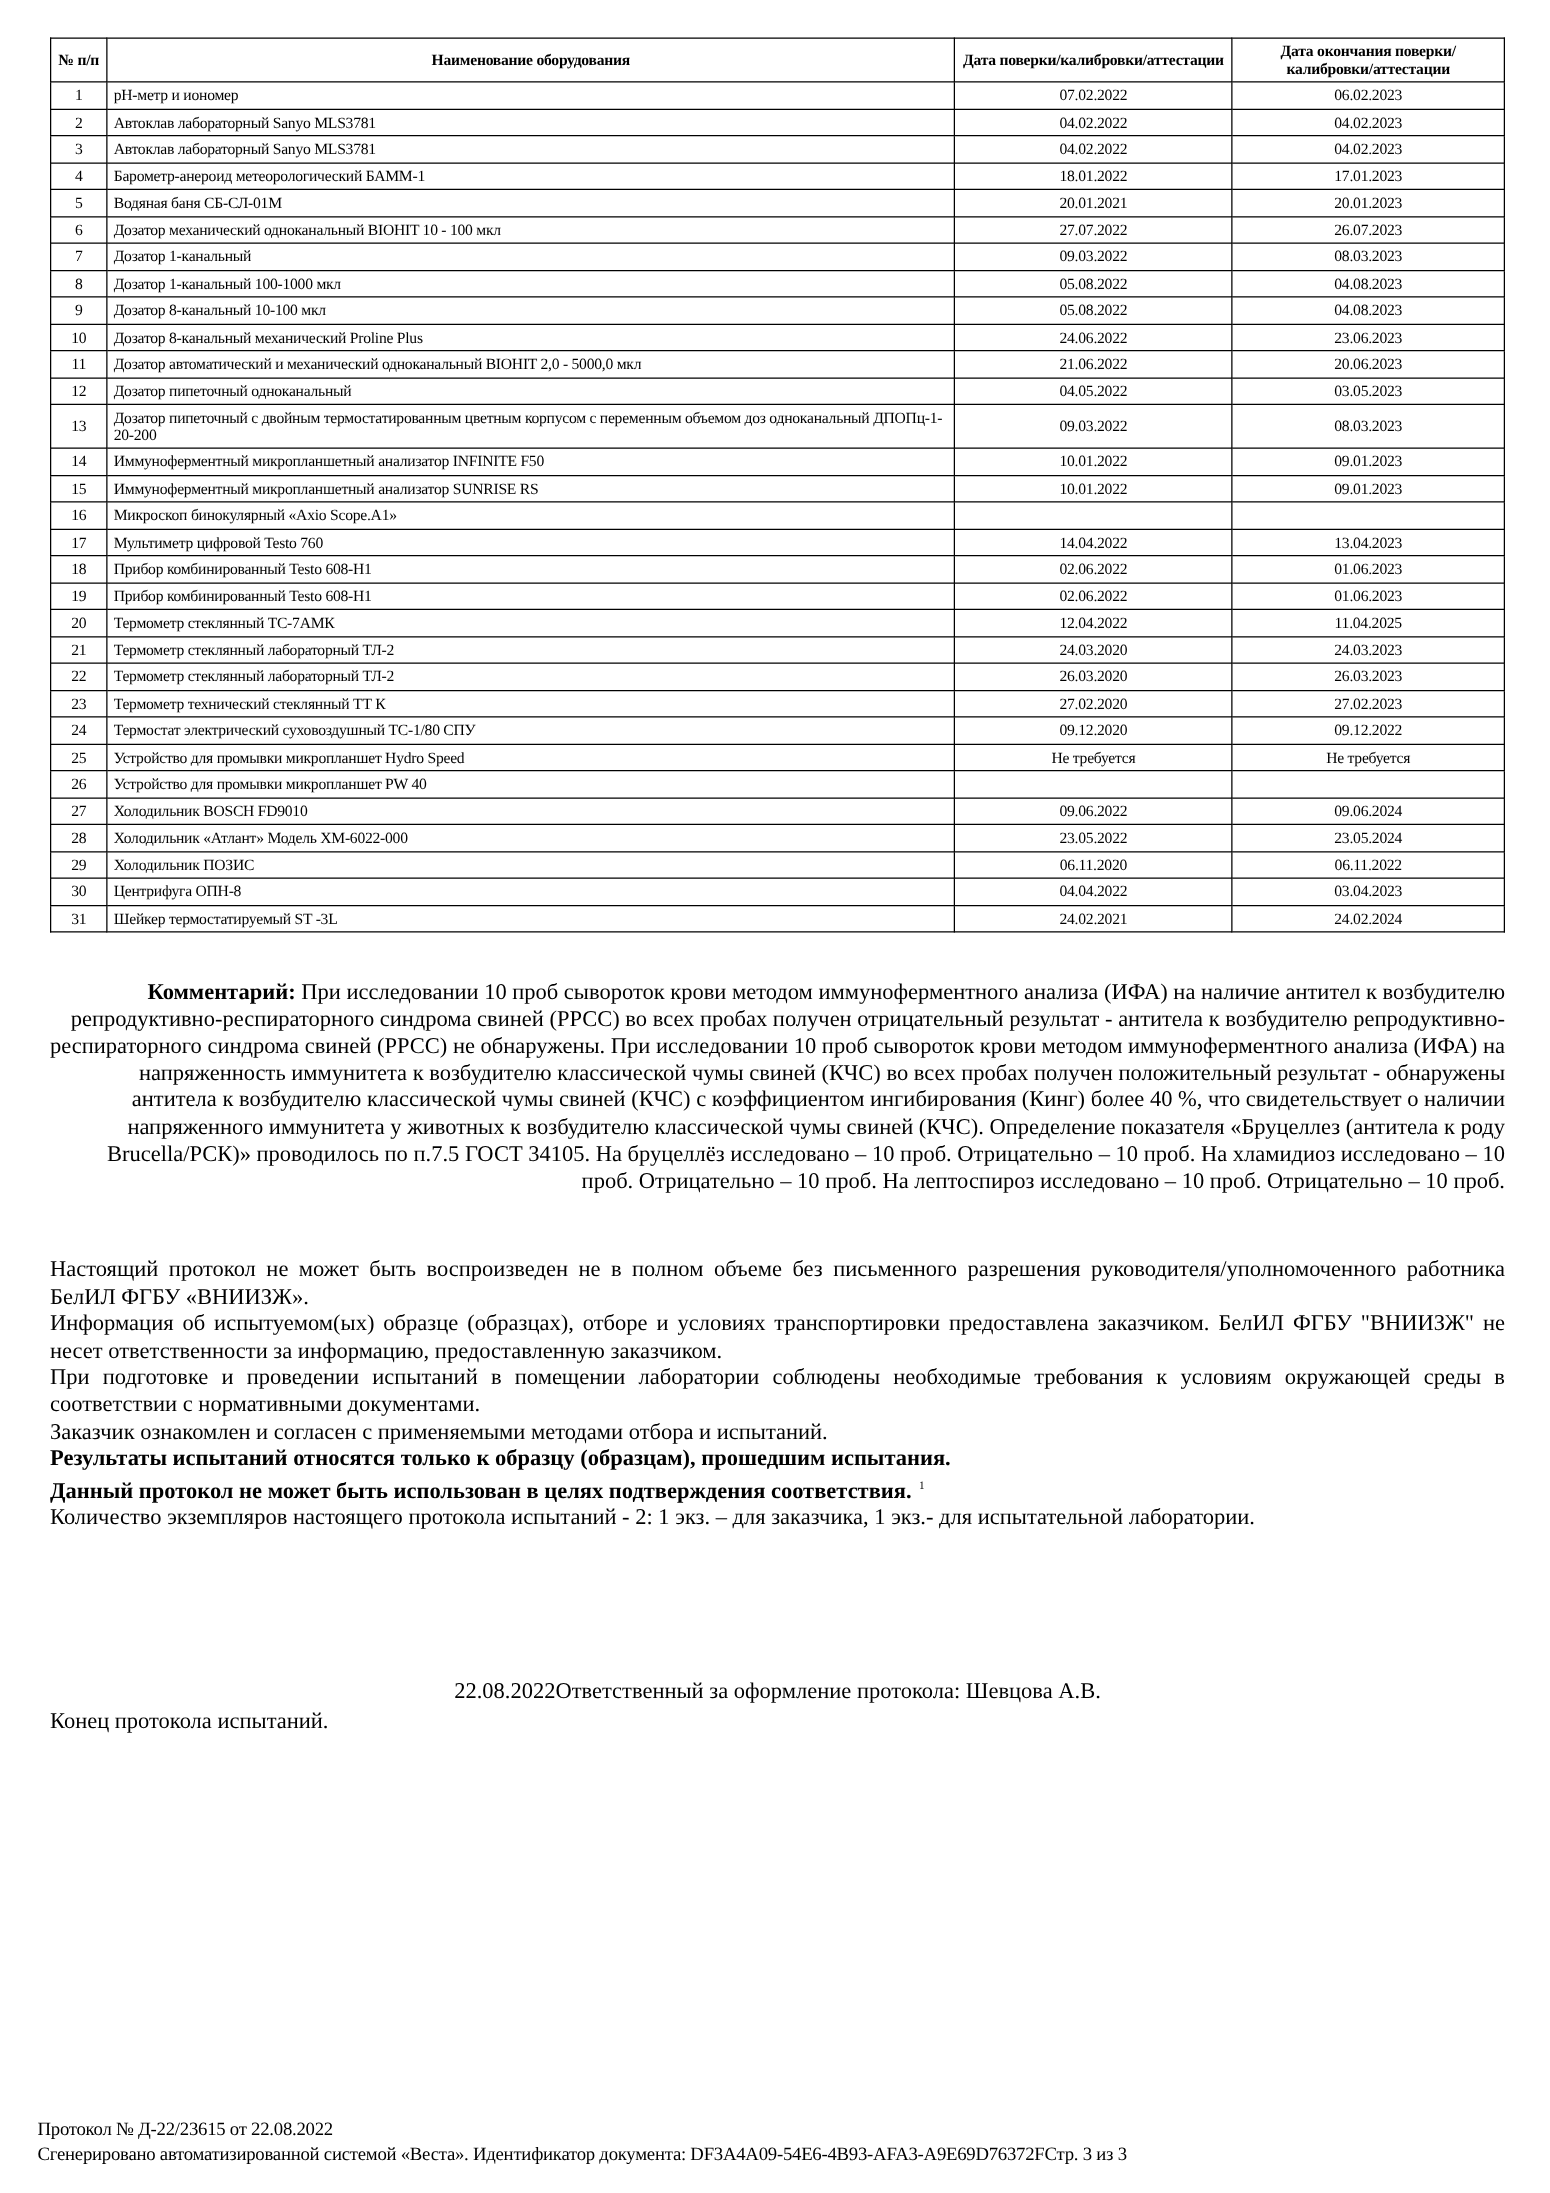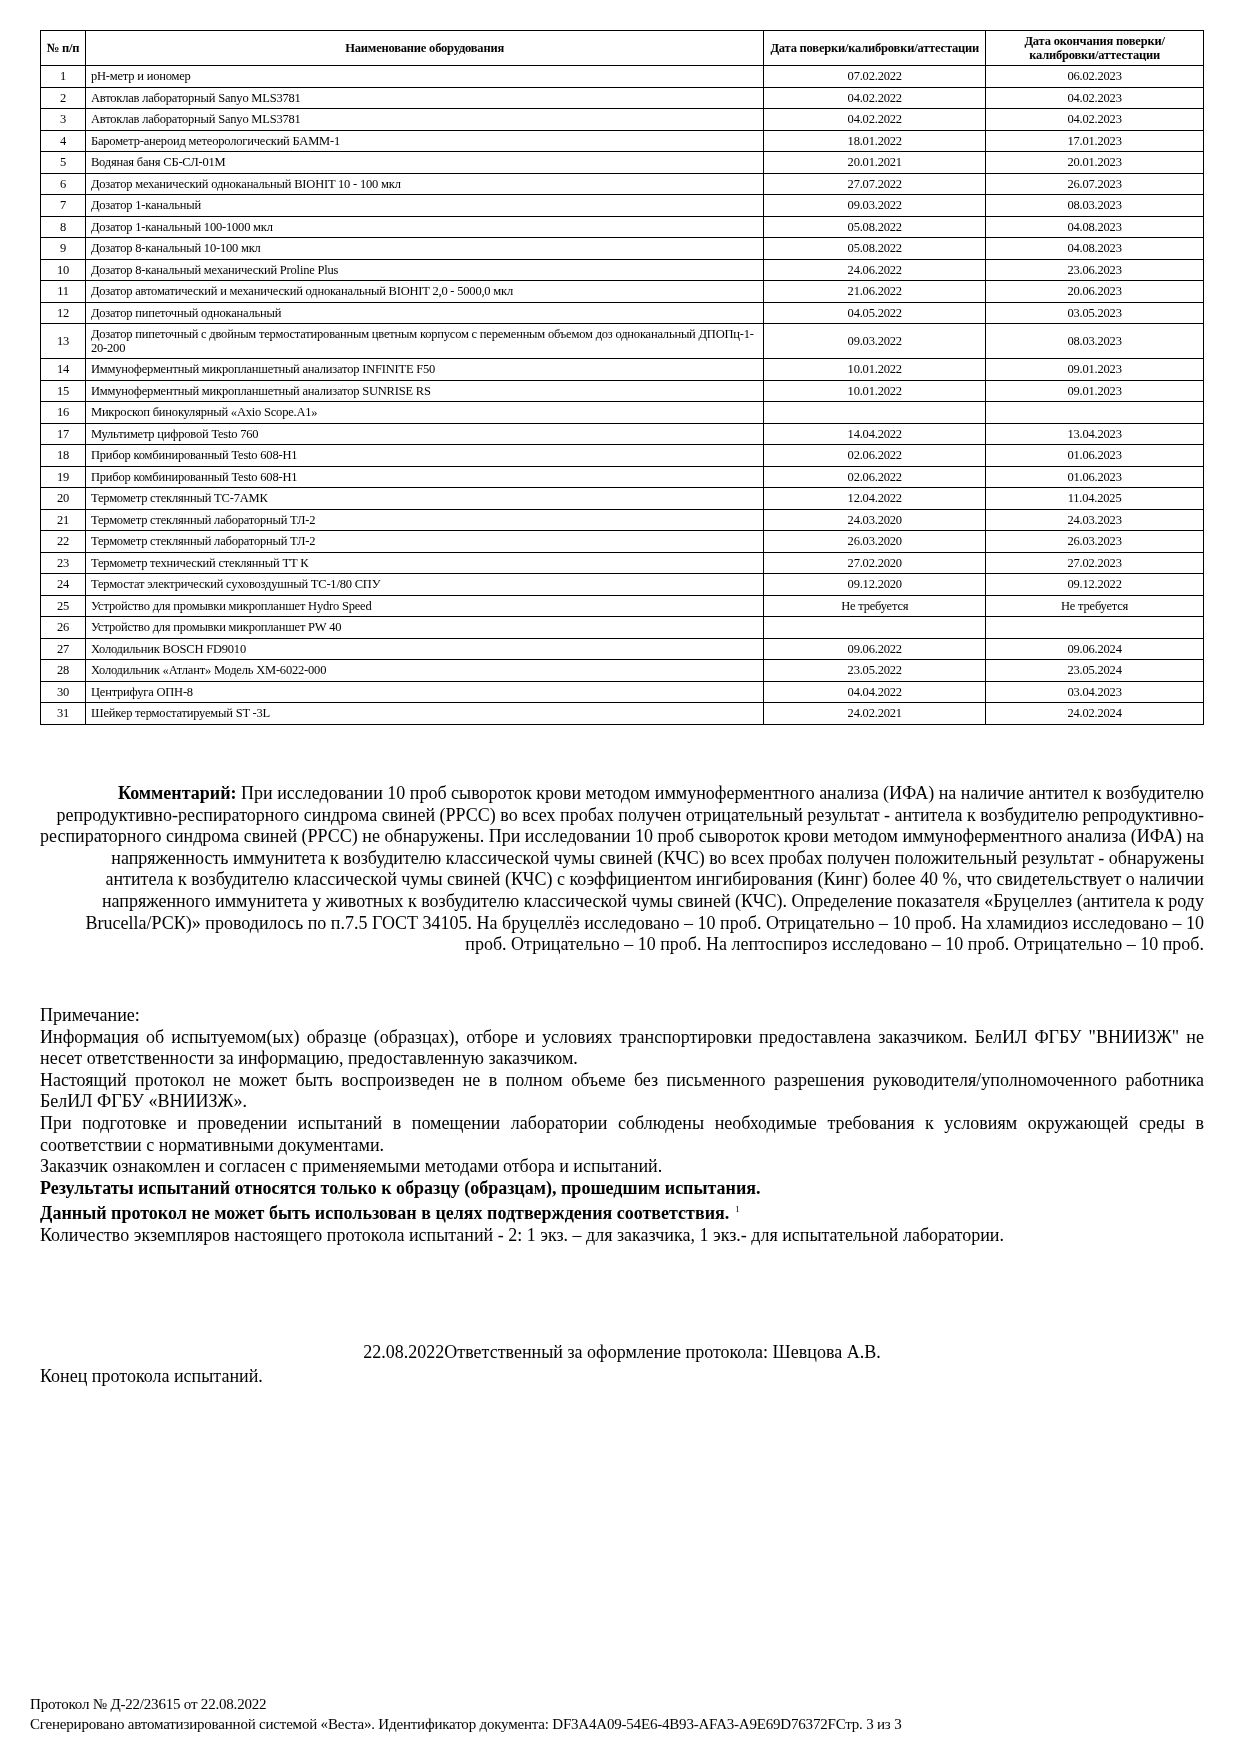--- a/index.html
+++ b/index.html
@@ -232,42 +232,47 @@
           <td class="date">09.06.2022</td>
           <td class="date">09.06.2024</td>
         </tr>
         <tr>
           <td class="num">28</td>
           <td class="name">Холодильник «Атлант» Модель ХМ-6022-000</td>
           <td class="date">23.05.2022</td>
           <td class="date">23.05.2024</td>
         </tr>
         <tr>
+          <td class="num">29</td>
+          <td class="name">Холодильник ПОЗИС</td>
+          <td class="date">06.11.2020</td>
+          <td class="date">06.11.2022</td>
+        </tr>
+        <tr>
           <td class="num">30</td>
           <td class="name">Центрифуга ОПН-8</td>
           <td class="date">04.04.2022</td>
           <td class="date">03.04.2023</td>
         </tr>
         <tr>
           <td class="num">31</td>
           <td class="name">Шейкер термостатируемый ST -3L</td>
           <td class="date">24.02.2021</td>
           <td class="date">24.02.2024</td>
         </tr>
       </tbody>
   </table>
 
   <div id="comment" class="text-block">
     <span class="bold">Комментарий:</span><span> При исследовании 10 проб сывороток крови методом иммуноферментного анализа (ИФА) на наличие антител к возбудителю репродуктивно-респираторного синдрома свиней (РРСС) во всех пробах получен отрицательный результат - антитела к возбудителю репродуктивно-респираторного синдрома свиней (РРСС) не обнаружены. При исследовании 10 проб сывороток крови методом иммуноферментного анализа (ИФА) на напряженность иммунитета к возбудителю классической чумы свиней (КЧС) во всех пробах получен положительный результат - обнаружены антитела к возбудителю классической чумы свиней (КЧС) с коэффициентом ингибирования (Кинг) более 40 %, что свидетельствует о наличии напряженного иммунитета у животных к возбудителю классической чумы свиней (КЧС). Определение показателя «Бруцеллез (антитела к роду Brucella/РСК)» проводилось по п.7.5 ГОСТ 34105. На бруцеллёз исследовано – 10 проб. Отрицательно – 10 проб. На хламидиоз исследовано – 10 проб. Отрицательно – 10 проб. На лептоспироз исследовано – 10 проб. Отрицательно – 10 проб.</span>
   </div>
 
   <div id="notes" class="text-block notes">
-    <p>Примечание:</p>
+    <p>Настоящий протокол не может быть воспроизведен не в полном объеме без письменного разрешения руководителя/уполномоченного работника БелИЛ ФГБУ «ВНИИЗЖ».</p>
     <p>Информация об испытуемом(ых) образце (образцах), отборе и условиях транспортировки предоставлена заказчиком. БелИЛ ФГБУ "ВНИИЗЖ" не несет ответственности за информацию, предоставленную заказчиком.</p>
-    <p>Настоящий протокол не может быть воспроизведен не в полном объеме без письменного разрешения руководителя/уполномоченного работника БелИЛ ФГБУ «ВНИИЗЖ».</p>
     <p>При подготовке и проведении испытаний в помещении лаборатории соблюдены необходимые требования к условиям окружающей среды в соответствии с нормативными документами.</p>
     <p>Заказчик ознакомлен и согласен с применяемыми методами отбора и испытаний.</p>
     <p class="bold">Результаты испытаний относятся только к образцу (образцам), прошедшим испытания.</p>
     <p class="bold"><span>Данный протокол не может быть использован в целях подтверждения соответствия.</span><span class="sup">1</span></p>
     <p>Количество экземпляров настоящего протокола испытаний - 2: 1 экз. – для заказчика, 1 экз.- для испытательной лаборатории.</p>
   </div>
 
   <div class="sign-row">
     <span>22.08.2022</span>
     <span>Ответственный за оформление протокола: Шевцова А.В.</span>

